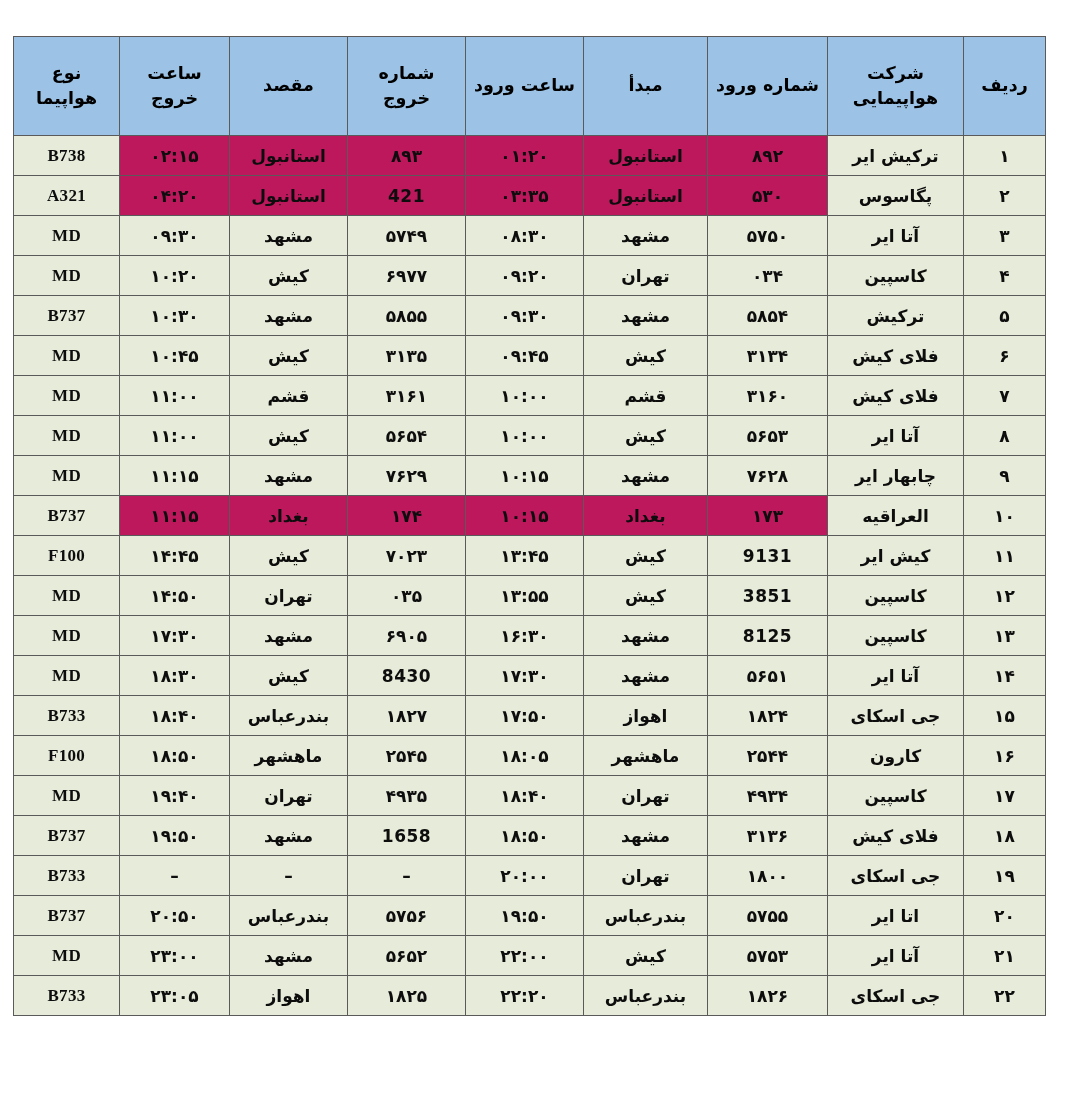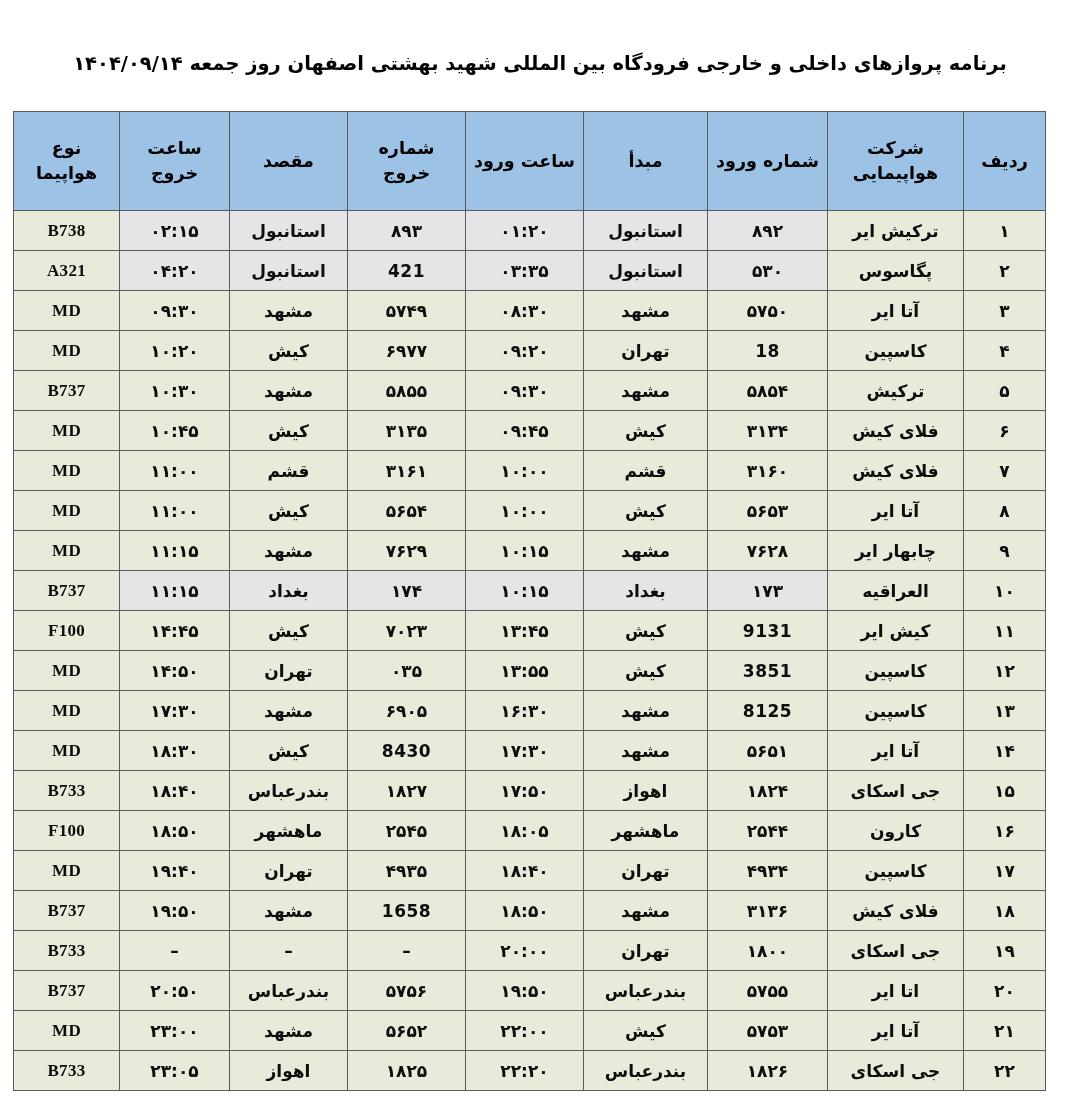--- a/index.html
+++ b/index.html
@@ -79,21 +79,21 @@
     color: #000000;
     padding: 4px 2px;
   }
 
   table.sched thead th .hl {
     display: block;
   }
 
   
   td.green  { background: #e7ecda; }
-  td.orange { background: #e5e5e5; }
+  td.orange { background: #be185d; }
 
   td.latin {
     font-family: Liberation Serif, serif;
     font-size: 19px;
     font-weight: bold;
     letter-spacing: 0.3px;
     direction: ltr;
   }
 
   td.num {
@@ -108,21 +108,20 @@
   td.dash {
     font-size: 18px;
     letter-spacing: 0;
   }
 </style>
 </head>
 <body>
 
 <div class="page">
 
-  <div class="title">برنامه پروازهای داخلی و خارجی فرودگاه بین المللی شهید بهشتی اصفهان روز جمعه ۱۴۰۴/۰۹/۱۴</div>
 
   <div class="table-wrap">
     <table class="sched">
       <colgroup>
         <col class="c-radif">
         <col class="c-airline">
         <col class="c-arrno">
         <col class="c-origin">
         <col class="c-arrtime">
         <col class="c-depno">
@@ -195,21 +194,21 @@
             <td class="green fa">مشهد</td>
             <td class="green num">۰۸:۳۰</td>
             <td class="green num">۵۷۴۹</td>
             <td class="green fa">مشهد</td>
             <td class="green num">۰۹:۳۰</td>
             <td class="green latin">MD</td>
           </tr>
           <tr>
             <td class="green num">۴</td>
             <td class="green fa">کاسپین</td>
-            <td class="green num">18</td>
+            <td class="green num">۰۳۴</td>
             <td class="green fa">تهران</td>
             <td class="green num">۰۹:۲۰</td>
             <td class="green num">۶۹۷۷</td>
             <td class="green fa">کیش</td>
             <td class="green num">۱۰:۲۰</td>
             <td class="green latin">MD</td>
           </tr>
           <tr>
             <td class="green num">۵</td>
             <td class="green fa">ترکیش</td>

